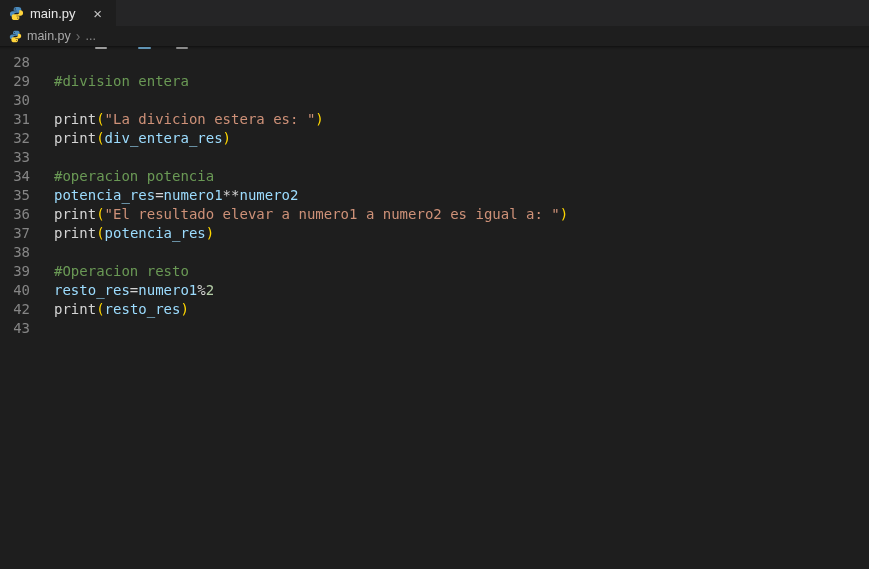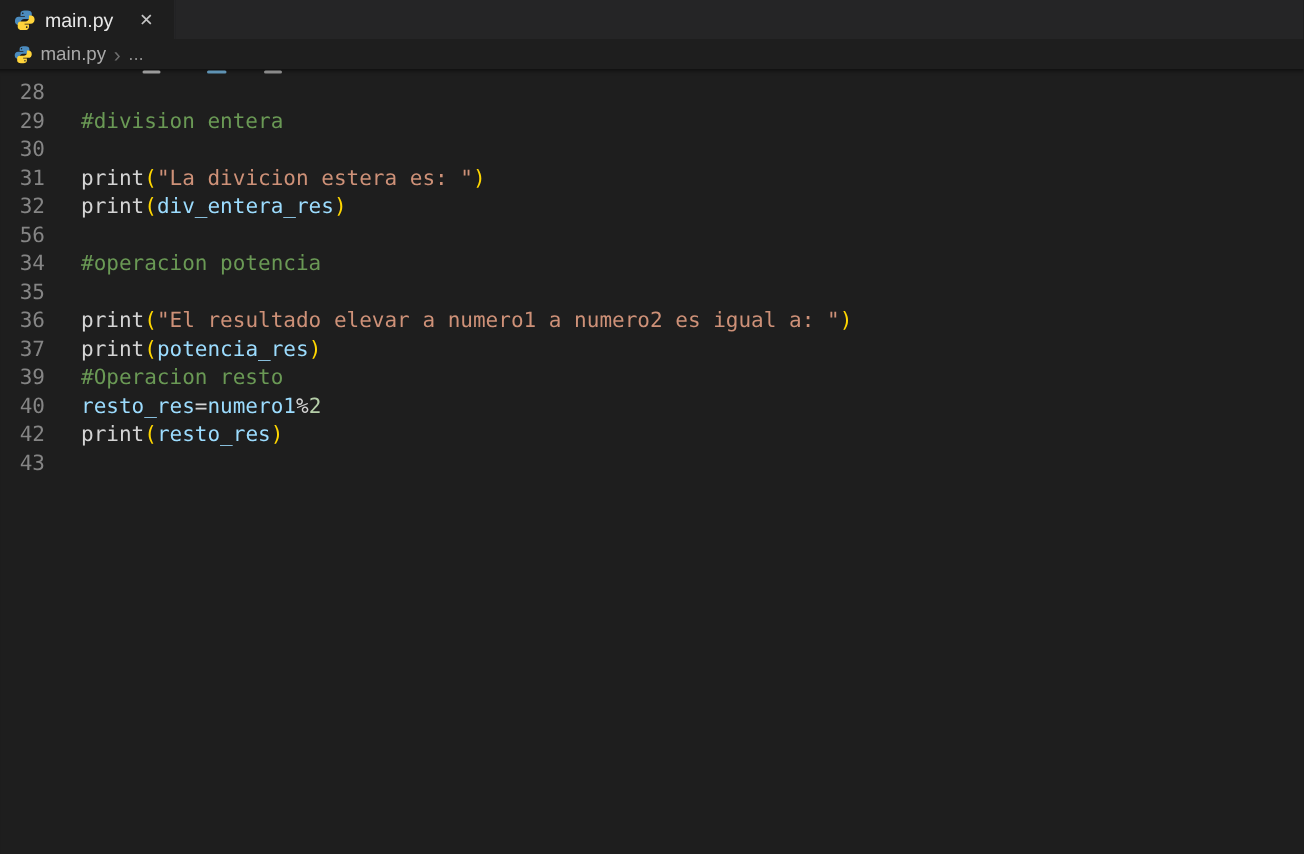--- a/index.html
+++ b/index.html
@@ -128,25 +128,26 @@
       <span class="frag frag1"></span>
       <span class="frag frag2"></span>
       <span class="frag frag3"></span>
     </div>
     <div id="code-lines">
         <div class="code-line"><div class="line-number">28</div><div class="line-code"></div></div>
         <div class="code-line"><div class="line-number">29</div><div class="line-code"><span style="color: rgb(106, 153, 85);">#division entera</span></div></div>
         <div class="code-line"><div class="line-number">30</div></div>
         <div class="code-line"><div class="line-number">31</div><div class="line-code"><span style="color: rgb(212, 212, 212);">print</span><span style="color: rgb(255, 215, 0);">(</span><span style="color: rgb(206, 145, 120);">"La divicion estera es: "</span><span style="color: rgb(255, 215, 0);">)</span></div></div>
         <div class="code-line"><div class="line-number">32</div><div class="line-code"><span style="color: rgb(212, 212, 212);">print</span><span style="color: rgb(255, 215, 0);">(</span><span style="color: rgb(156, 220, 254);">div_entera_res</span><span style="color: rgb(255, 215, 0);">)</span></div></div>
-        <div class="code-line"><div class="line-number">56</div><div class="line-code"></div></div>
+        <div class="code-line"><div class="line-number">33</div><div class="line-code"></div></div>
         <div class="code-line"><div class="line-number">34</div><div class="line-code"><span style="color: rgb(106, 153, 85);">#operacion potencia</span></div></div>
-        <div class="code-line"><div class="line-number">35</div></div>
+        <div class="code-line"><div class="line-number">35</div><div class="line-code"><span style="color: rgb(156, 220, 254);">potencia_res</span><span style="color: rgb(212, 212, 212);">=</span><span style="color: rgb(156, 220, 254);">numero1</span><span style="color: rgb(212, 212, 212);">**</span><span style="color: rgb(156, 220, 254);">numero2</span></div></div>
         <div class="code-line"><div class="line-number">36</div><div class="line-code"><span style="color: rgb(212, 212, 212);">print</span><span style="color: rgb(255, 215, 0);">(</span><span style="color: rgb(206, 145, 120);">"El resultado elevar a numero1 a numero2 es igual a: "</span><span style="color: rgb(255, 215, 0);">)</span></div></div>
         <div class="code-line"><div class="line-number">37</div><div class="line-code"><span style="color: rgb(212, 212, 212);">print</span><span style="color: rgb(255, 215, 0);">(</span><span style="color: rgb(156, 220, 254);">potencia_res</span><span style="color: rgb(255, 215, 0);">)</span></div></div>
+        <div class="code-line"><div class="line-number">38</div><div class="line-code"></div></div>
         <div class="code-line"><div class="line-number">39</div><div class="line-code"><span style="color: rgb(106, 153, 85);">#Operacion resto</span></div></div>
         <div class="code-line"><div class="line-number">40</div><div class="line-code"><span style="color: rgb(156, 220, 254);">resto_res</span><span style="color: rgb(212, 212, 212);">=</span><span style="color: rgb(156, 220, 254);">numero1</span><span style="color: rgb(212, 212, 212);">%</span><span style="color: rgb(181, 206, 168);">2</span></div></div>
         <div class="code-line"><div class="line-number">42</div><div class="line-code"><span style="color: rgb(212, 212, 212);">print</span><span style="color: rgb(255, 215, 0);">(</span><span style="color: rgb(156, 220, 254);">resto_res</span><span style="color: rgb(255, 215, 0);">)</span></div></div>
         <div class="code-line"><div class="line-number">43</div><div class="line-code"></div></div>
       </div>
   </div>
 
 </div>
 
 </body></html>

